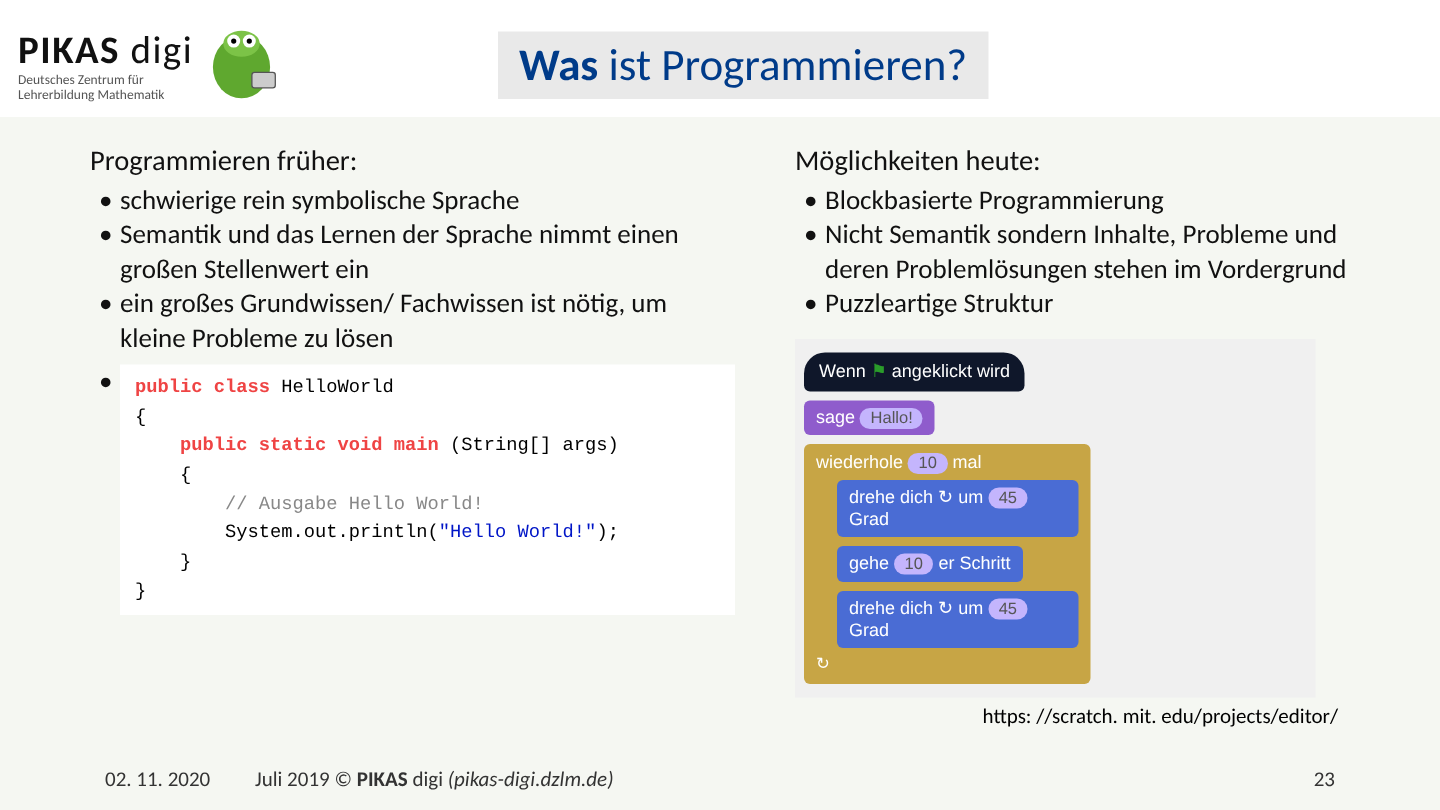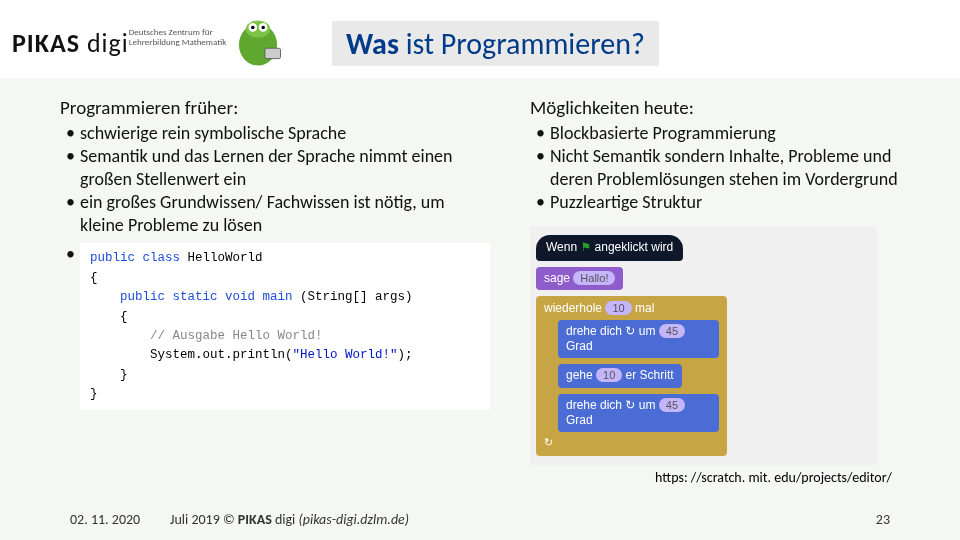--- a/index.html
+++ b/index.html
@@ -1,32 +1,32 @@
 <!DOCTYPE html>
 <html><head>
 <meta charset="utf-8">
 <style>
 body{margin:0;padding:0;font-family:Calibri,'Segoe UI',Arial,sans-serif;font-size:14px;background:#f5f7f2;color:#111;width:960px;height:540px;overflow:hidden;box-sizing:border-box;position:relative}
 .header{display:flex;align-items:center;padding:8px 12px 0 12px;background:#fff;height:78px;box-sizing:border-box}
 .logo{width:290px;display:flex;align-items:center;gap:6px}
-.logo-text{display:flex;flex-direction:row}
+.logo-text{display:flex;flex-direction:column}
 .logo-main{font-size:26px;font-weight:700;letter-spacing:1px}
 .logo-digi{font-weight:300}
 .logo-sub{font-size:9px;color:#555;line-height:1.1}
 .mascot{width:52px;height:52px}
 .title{font-size:30px;color:#003b89;background:#e9e9e9;padding:4px 14px;margin-left:30px}
 .title .bold{font-weight:700}
 .content{display:flex;padding:18px 60px 0 60px;gap:40px;background:#f5f7f2}
 .col{flex:1;font-size:18px;line-height:1.28}
 .col h3{margin:0 0 2px 0;font-size:19px;font-weight:400}
 .col ul{margin:0;padding:0 0 0 6px;list-style:none}
 .col li{padding-left:14px;position:relative;margin:0}
 .col li::before{content:"•";position:absolute;left:0}
 .code{font-family:Consolas,'Courier New',monospace;font-size:12.5px;background:#fff;padding:6px 10px;margin-top:6px;line-height:1.55;white-space:pre;color:#000;width:390px}
-.kw{color:#1d4ed8;font-weight:normal}
+.kw{color:#ef4444;font-weight:bold}
 .sys{color:#000}
 .str{color:#0015c7}
 .cm{color:#888}
 .scratch{margin-top:12px;background:#f0f0f0;width:335px;padding:6px;font-family:Arial,sans-serif;font-size:12px;color:#fff}
 .sb{border-radius:4px;padding:4px 8px;margin:3px 0;display:inline-block}
 .hat{background:#0f172a;border-radius:14px 14px 4px 4px;padding:5px 10px}
 .say{background:#8f5ccc}
 .loop{background:#c7a545;padding:5px 8px 5px 8px;width:175px}
 .motion{background:#4a6cd4;margin-left:14px}
 .pill{background:#c4b5fd;color:#555;border-radius:10px;padding:0 7px;font-size:11px;display:inline-block}

